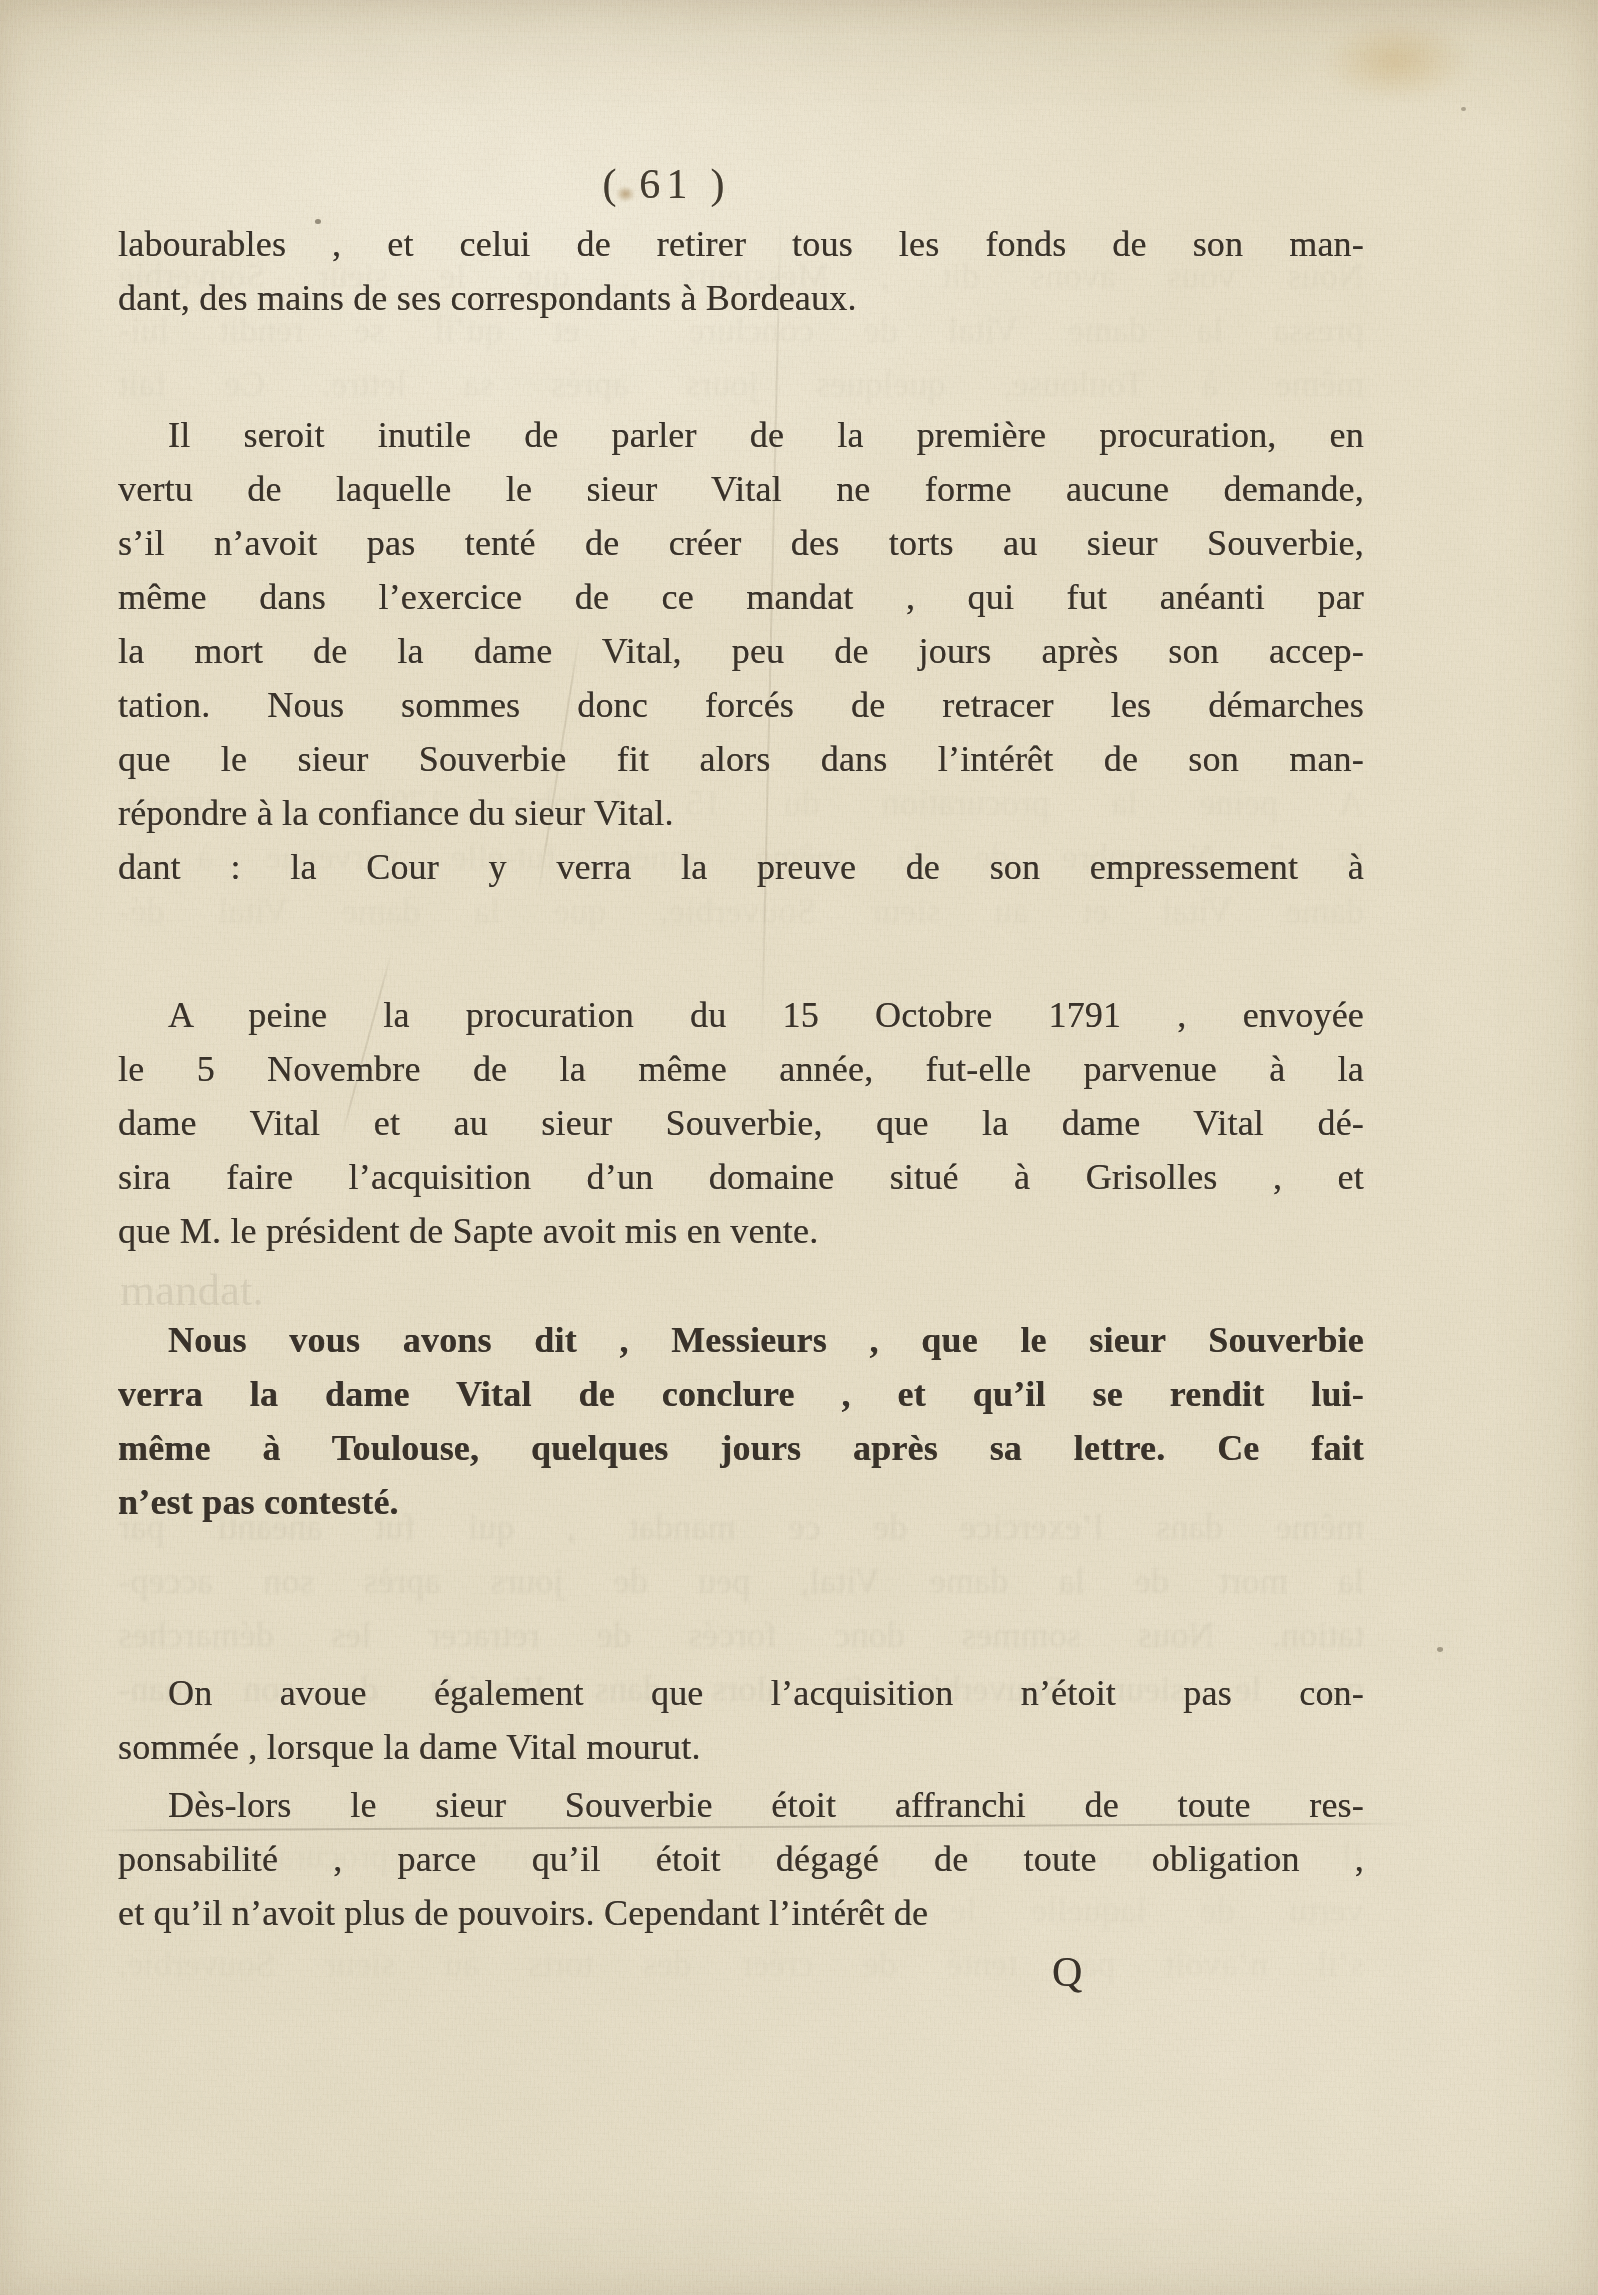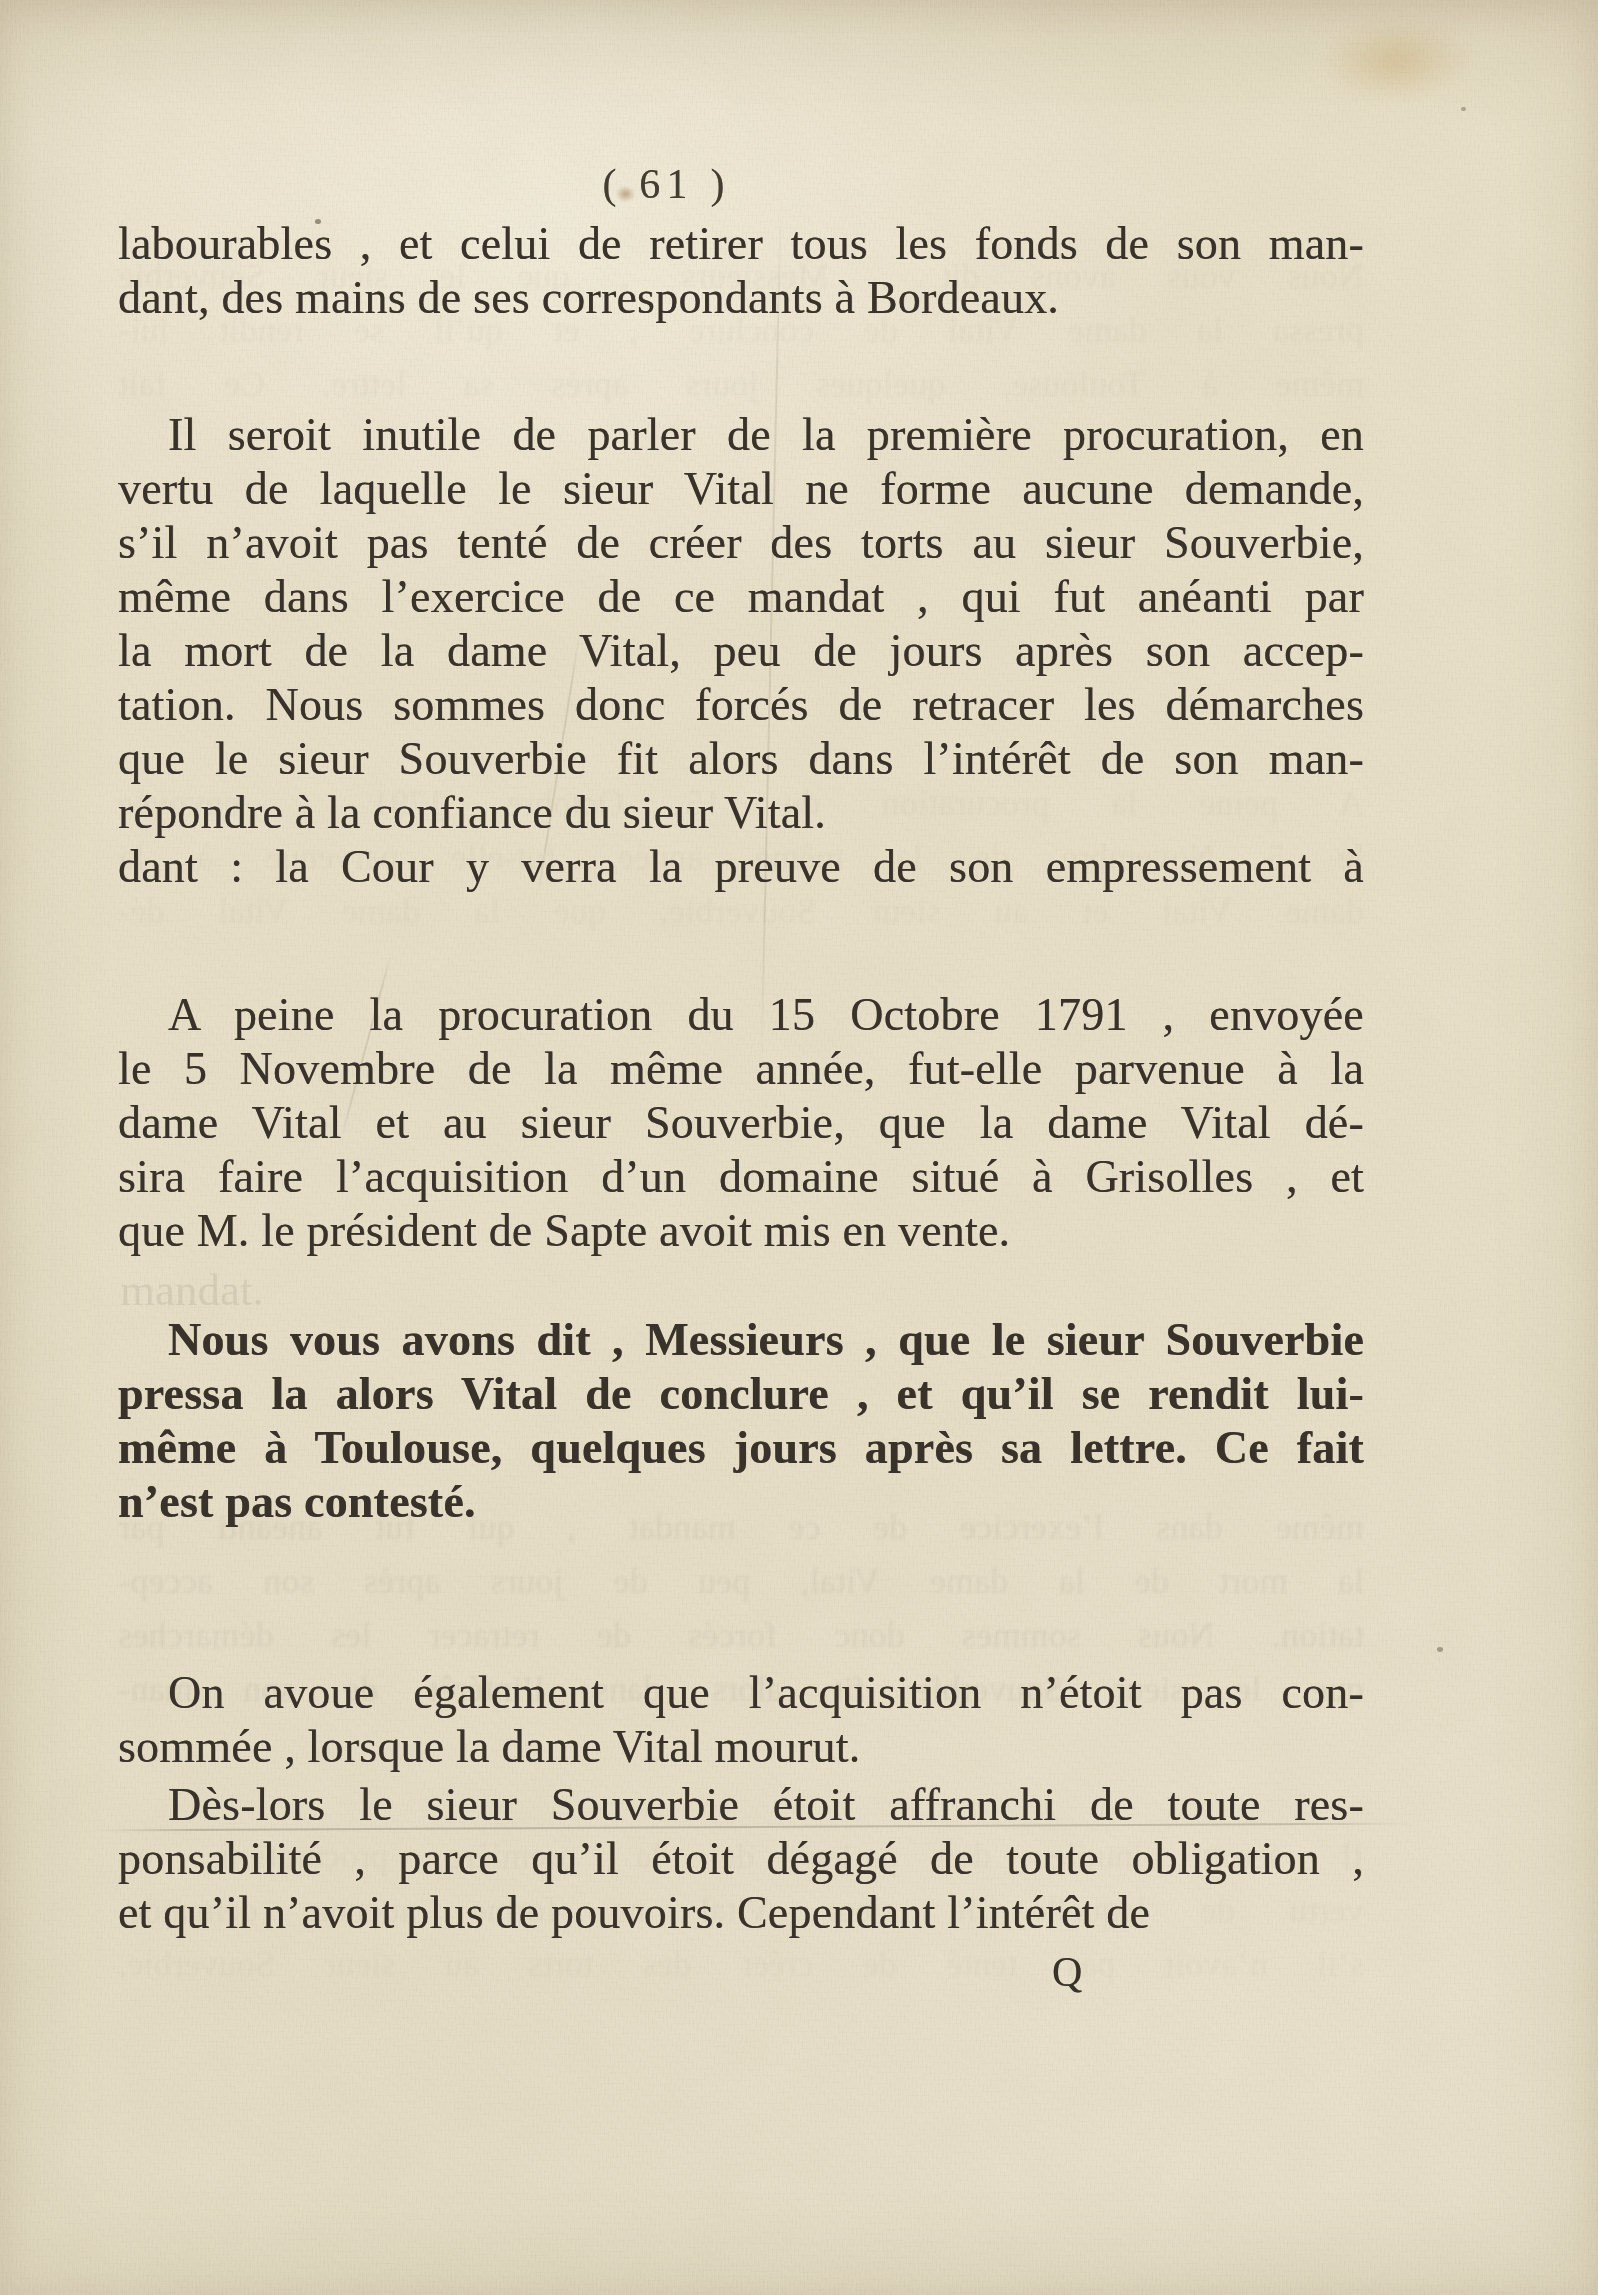--- a/index.html
+++ b/index.html
@@ -43,21 +43,21 @@
     position: absolute; z-index: 4;
     top: 160px; left: 573px; width: 187px;
     text-align: center;
     font-size: 42px; letter-spacing: 6.2px;
     color: #453e32;
     text-shadow: 0 0 0.6px rgba(58,51,43,.5);
   }
   .para {
     position: absolute; left: 118px; width: 1246px; z-index: 4;
     color: #3a332b;
-    font-size: 46px;
+    font-size: 36px;
     letter-spacing: 0.2px;
     text-shadow: 0 0 0.6px rgba(58,51,43,.55), 0.4px 0.4px 0 rgba(58,51,43,.22);
   }
   .line  { height: 54px; line-height: 54px; white-space: nowrap;
            text-align: justify; text-align-last: justify; }
   .line.last   { text-align-last: left; white-space: normal; }
   .line.indent { text-indent: 50px; }
   .p0 { top: 217px;  }
   .p1 { top: 408px;  }
   .p2 { top: 988px; }
@@ -185,21 +185,21 @@
   <div class="para p2">
     <div class="line indent">A peine la procuration du 15 Octobre 1791 , envoyée</div>
     <div class="line">le 5 Novembre de la même année, fut-elle parvenue à la</div>
     <div class="line">dame Vital et au sieur Souverbie, que la dame Vital dé-</div>
     <div class="line">sira faire l’acquisition d’un domaine situé à Grisolles , et</div>
     <div class="line last">que M. le président de Sapte avoit mis en vente.</div>
   </div>
 
   <div class="para p3">
     <div class="line indent">Nous vous avons dit , Messieurs , que le sieur Souverbie</div>
-    <div class="line">pressa la alors Vital de conclure , et qu’il se rendit lui-</div>
+    <div class="line">verra la dame Vital de conclure , et qu’il se rendit lui-</div>
     <div class="line">même à Toulouse, quelques jours après sa lettre. Ce fait</div>
     <div class="line last">n’est pas contesté.</div>
   </div>
 
   <div class="para p4">
     <div class="line indent">On avoue également que l’acquisition n’étoit pas con-</div>
     <div class="line last">sommée , lorsque la dame Vital mourut.</div>
   </div>
 
   <div class="para p5">

